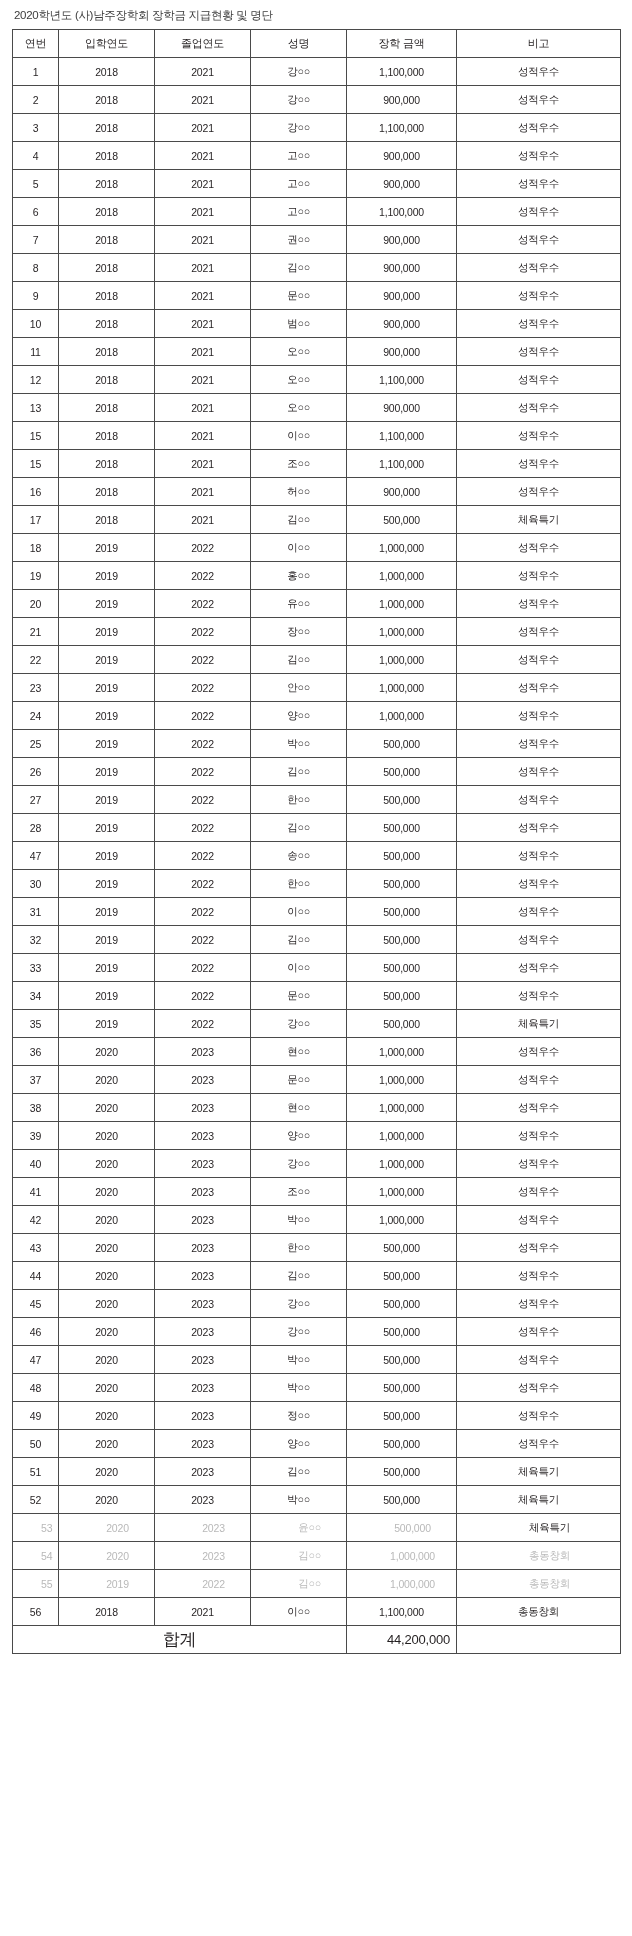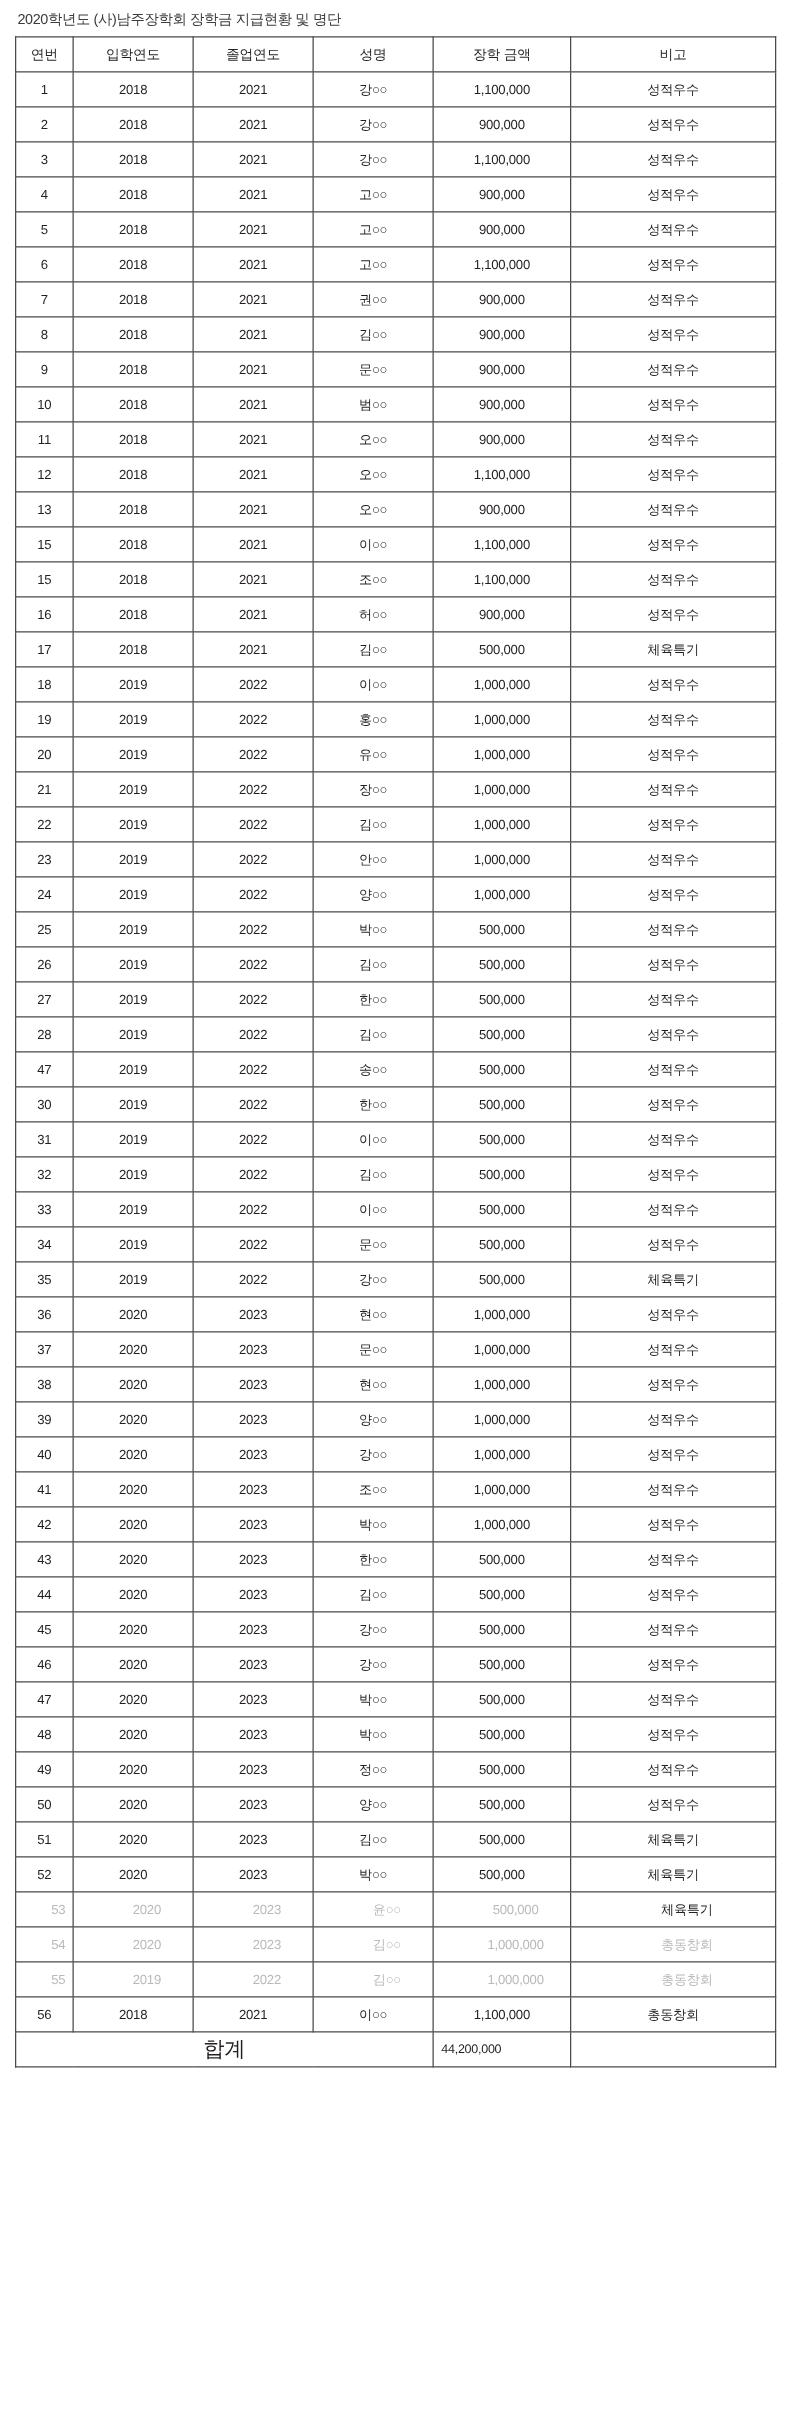--- a/index.html
+++ b/index.html
@@ -62,22 +62,22 @@
   tr.faded td.note-dark {
     color: #231f20;
   }
   tfoot td {
     height: 30px;
   }
   tfoot td.total-label {
     font-size: 17px;
   }
   tfoot td.total-amt {
-    text-align: left;
-    font-size: 10px;
+    text-align: right;
+    font-size: 13px;
   }
   tfoot td.total-blank {
     border-left: 1px solid #4a4a4a;
   }
 </style>
 </head>
 <body>
 
 <div class="page">
 

